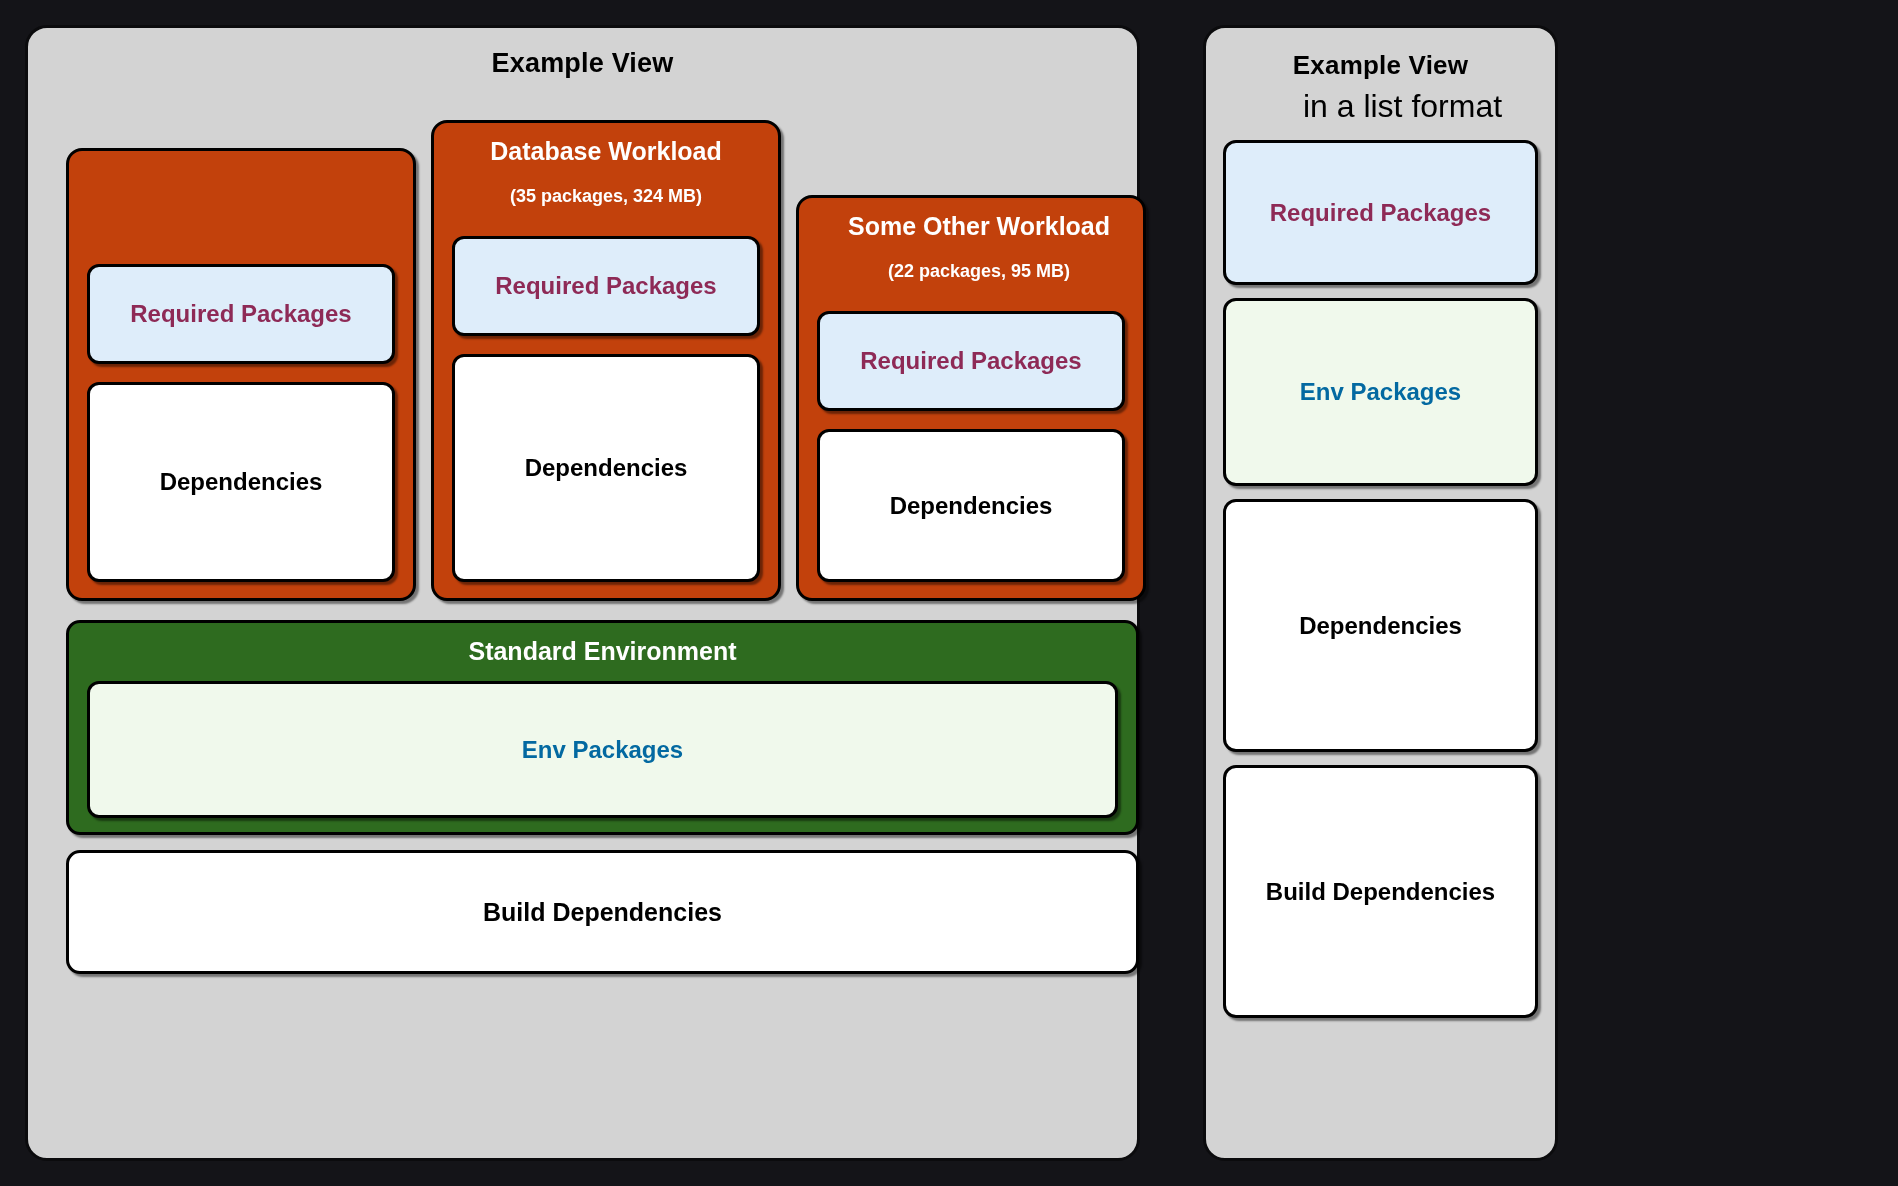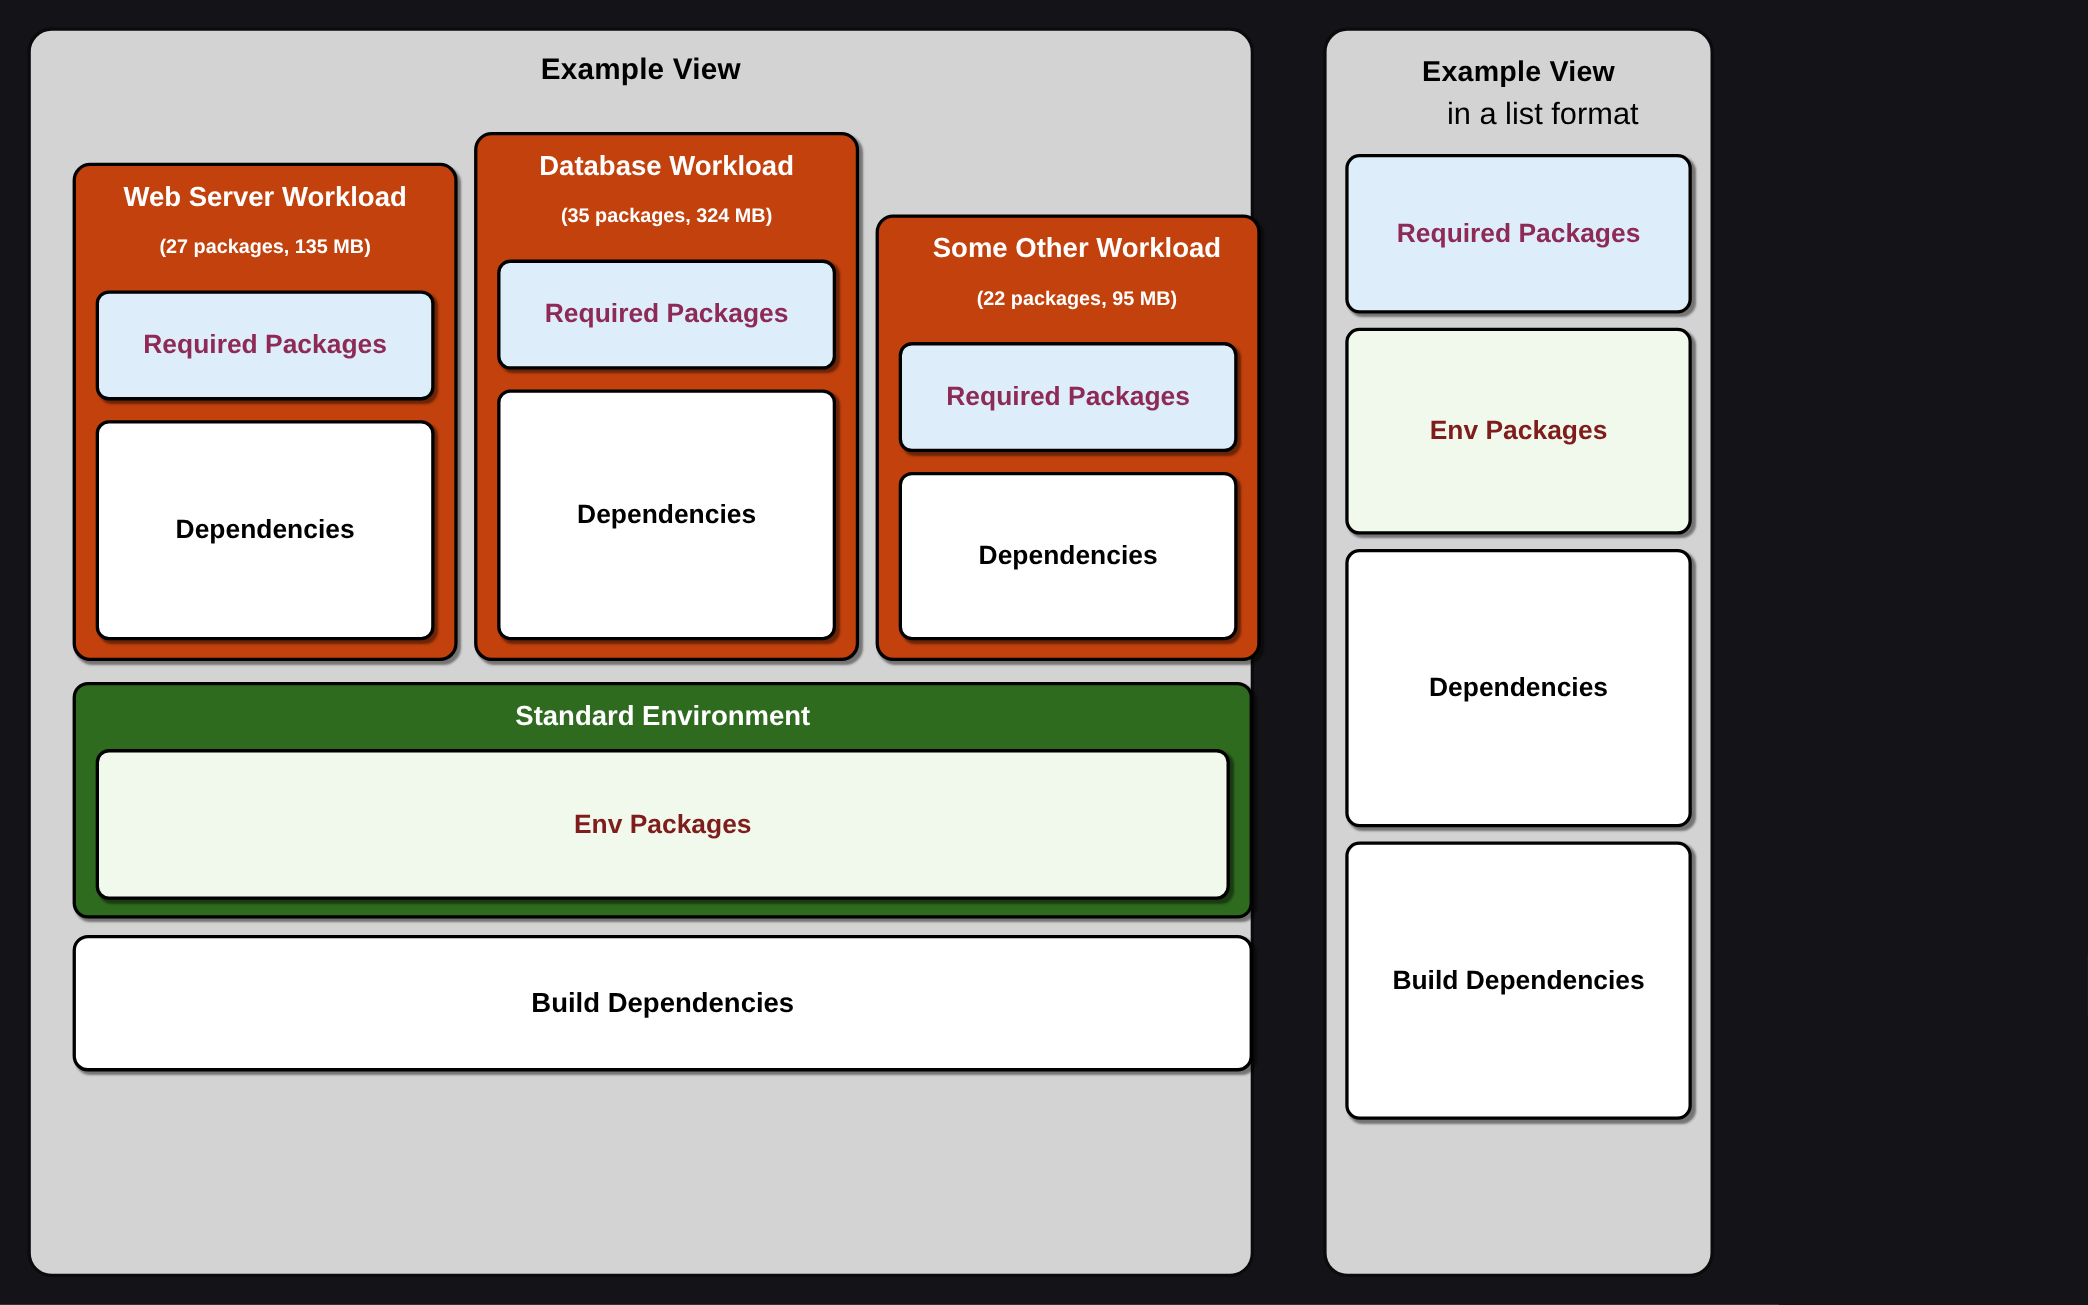--- a/index.html
+++ b/index.html
@@ -56,21 +56,21 @@
   #panel-main .panel-title { top: 20px; }
   #panel-list .panel-title { top: 22px; font-size: 26px; }
   .panel-subtitle {
     position: absolute;
     left: 0;
     right: 0;
     top: 60px;
     text-align: center;
     font-weight: normal;
     color: #000;
-    font-size: 28px;
+    font-size: 32px;
     padding-left: 44px;
   }
 
   
   .workload {
     position: absolute;
     background: #c2410c;
     border: 3px solid #000;
     border-radius: 16px;
     box-sizing: border-box;
@@ -106,21 +106,21 @@
     font-size: 24px;
   }
   .box-deps {
     background: #ffffff;
     color: #000000;
     font-weight: bold;
     font-size: 24px;
   }
   .box-env {
     background: #F0F9EC;
-    color: #7f1d1d;
+    color: #0369a1;
     font-weight: bold;
     font-size: 24px;
   }
 
   
   #std-env {
     position: absolute;
     left: 38px;
     top: 592px;
     width: 1073px;
@@ -185,24 +185,20 @@
 </head>
 <body>
 
 <div class="canvas">
 
   <div class="panel" id="panel-main">
 
     <div class="panel-title">Example View</div>
 
     <div class="workload" style="left:38px; top:120px; width:350px; height:453px;">
-      <div class="workload-head">
-        <span class="workload-name">Web Server Workload</span>
-        <span class="workload-meta">(27 packages, 135 MB)</span>
-      </div>
       <div class="inner-box box-required" style="top:113px; height:100px;">Required Packages</div>
       <div class="inner-box box-deps" style="top:231px; height:200px;">Dependencies</div>
     </div>
 
     <div class="workload" style="left:403px; top:92px; width:350px; height:481px;">
       <div class="workload-head">
         <span class="workload-name">Database Workload</span>
         <span class="workload-meta">(35 packages, 324 MB)</span>
       </div>
       <div class="inner-box box-required" style="top:113px; height:100px;">Required Packages</div>

